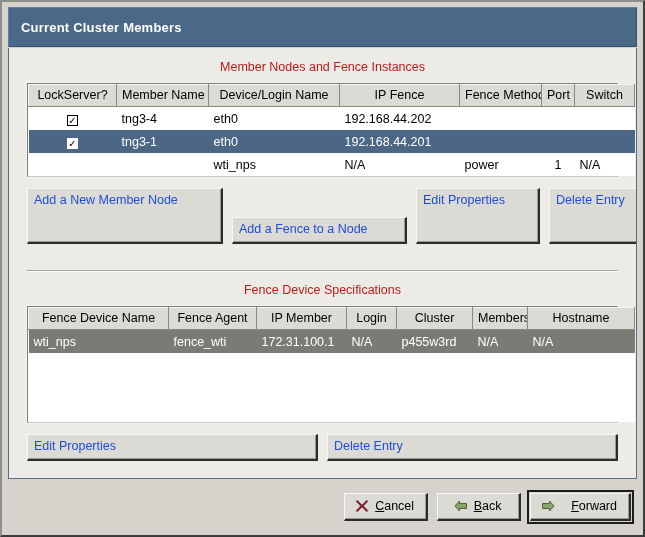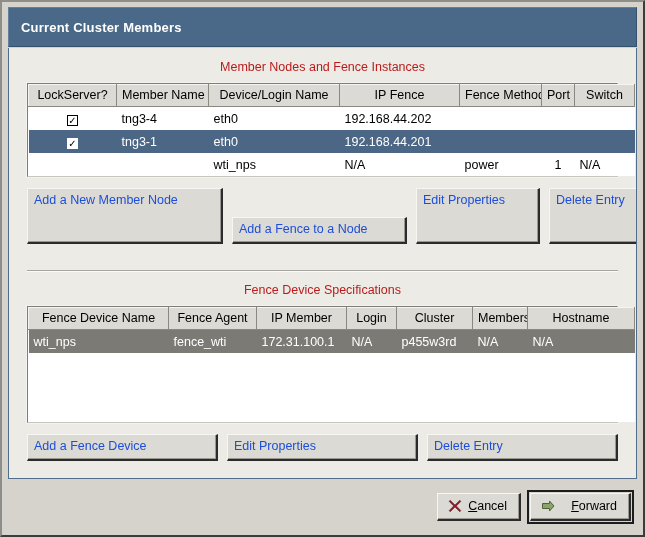--- a/index.html
+++ b/index.html
@@ -323,36 +323,41 @@
               <td colspan="7"></td>
             </tr>
           <tr class="filler">
               <td colspan="7"></td>
             </tr>
         </tbody>
       </table>
     </div>
 
     <div class="btnrow three">
-      <div class="btn">Add a Fence Device</div>
       <div class="btn">Edit Properties</div>
       <div class="btn">Delete Entry</div>
     </div>
 
   </div>
 
   <div class="actionbar">
 
     <div class="abtn">
       <svg class="ico" viewBox="0 0 14 14">
         <path d="M2.2 1.2 L7 6 L11.8 1.2 L12.8 2.4 L8.3 7 L12.8 11.6 L11.8 12.8 L7 8 L2.2 12.8 L1.2 11.6 L5.7 7 L1.2 2.4 Z" fill="#8b1a2b" stroke="#5c0f1c" stroke-width="0.5"></path>
       </svg>
       <span class="lbl"><u>C</u><span>ancel</span></span>
     </div>
 
+    <div class="abtn">
+      <svg class="ico" viewBox="0 0 14 14">
+        <path d="M5.5 2 L1 7 L5.5 12 L5.5 9.5 L12.5 9.5 L12.5 4.5 L5.5 4.5 Z" fill="#8aa36a" stroke="#4f6338" stroke-width="1"></path>
+      </svg>
+      <span class="lbl"><u>B</u><span>ack</span></span>
+    </div>
 
     <div class="abtn default-btn">
       <svg class="ico" viewBox="0 0 14 14">
         <path d="M8.5 2 L13 7 L8.5 12 L8.5 9.5 L1.5 9.5 L1.5 4.5 L8.5 4.5 Z" fill="#8aa36a" stroke="#4f6338" stroke-width="1"></path>
       </svg>
       <span class="lbl"><u>F</u><span>orward</span></span>
     </div>
 
   </div>
 

